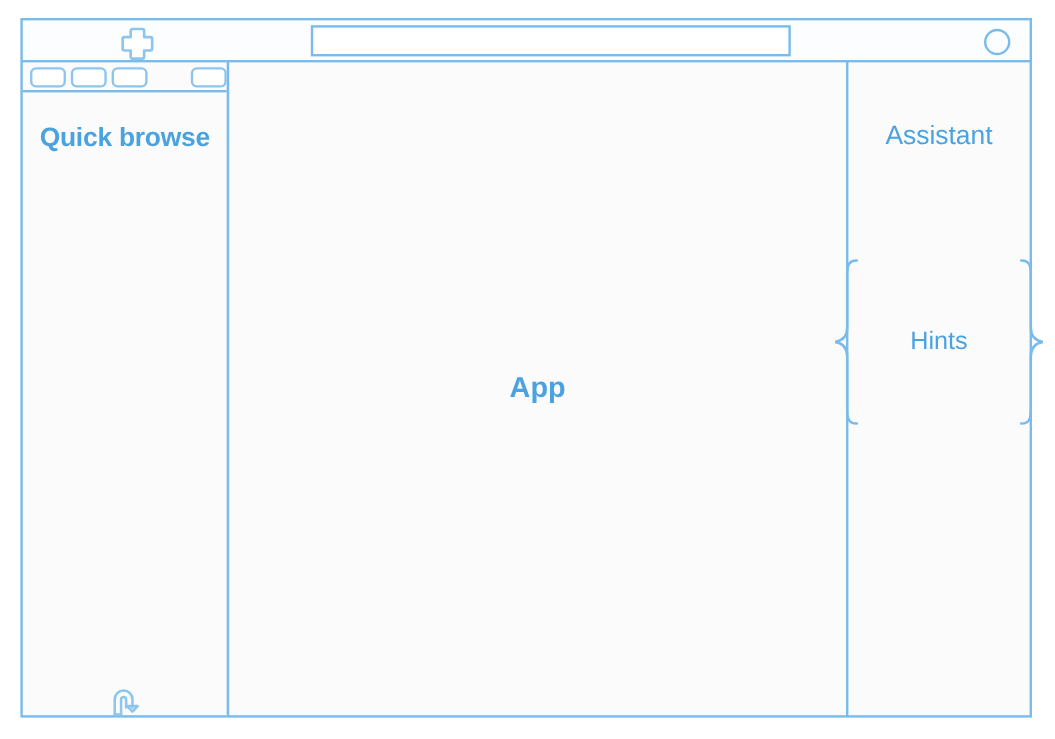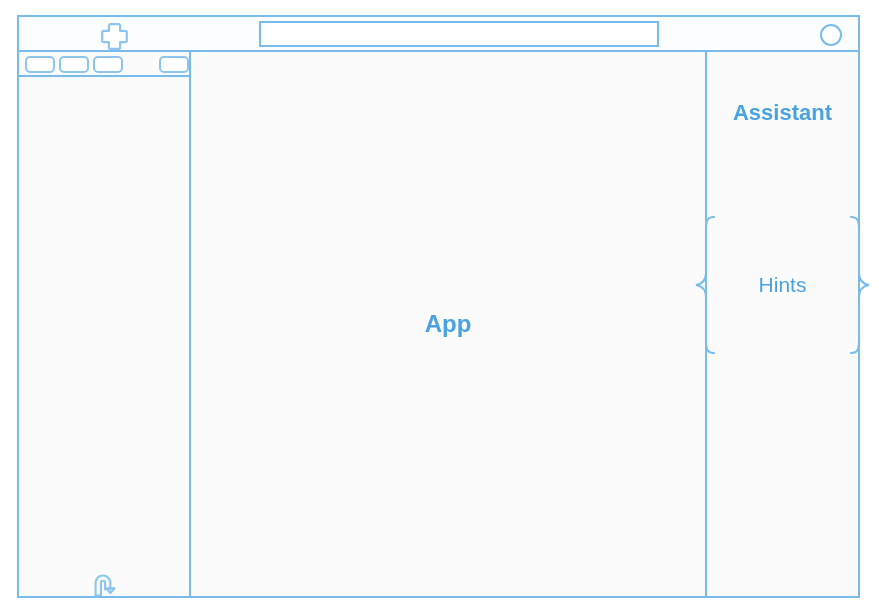--- a/index.html
+++ b/index.html
@@ -156,21 +156,21 @@
   }
 
   .assistant-heading {
     position: absolute;
     left: 0;
     top: 48px;
     width: 100%;
     text-align: center;
     color: #4aa3e0;
     font-size: 22px;
-    font-weight: bold;
+    font-weight: normal;
   }
 
   
   .hints-block {
     position: absolute;
     left: 0;
     top: 160px;
     width: 100%;
     height: 145px;
     display: flex;
@@ -231,20 +231,21 @@
 
     <div class="panel panel-sidebar">
 
       <div class="tabstrip">
         <div class="tab-chip c1"></div>
         <div class="tab-chip c2"></div>
         <div class="tab-chip c3"></div>
         <div class="tab-chip c4"></div>
       </div>
 
+      <div class="sidebar-heading">Quick browse</div>
 
       <div class="uturn-icon">
         <svg viewBox="0 0 32 28" width="32" height="28" aria-hidden="true">
           <path d="M6.6 25.5 v-12.6 a7.4 7.4 0 0 1 14.8 0 v6.6" fill="none" stroke="#8cc6ee" stroke-width="2.1" stroke-linecap="round" stroke-linejoin="round"></path>
           <path d="M11.9 25.5 v-12.6 a2.1 2.1 0 0 1 4.2 0 v6.6" fill="none" stroke="#8cc6ee" stroke-width="2.1" stroke-linecap="round" stroke-linejoin="round"></path>
           <path d="M6.6 25.5 h5.3" fill="none" stroke="#8cc6ee" stroke-width="2.1" stroke-linecap="round"></path>
           <path d="M17.1 18.4 l4.3 4.6 l4.3 -4.6 z" fill="none" stroke="#8cc6ee" stroke-width="2.1" stroke-linejoin="round"></path>
         </svg>
       </div>
     </div>

